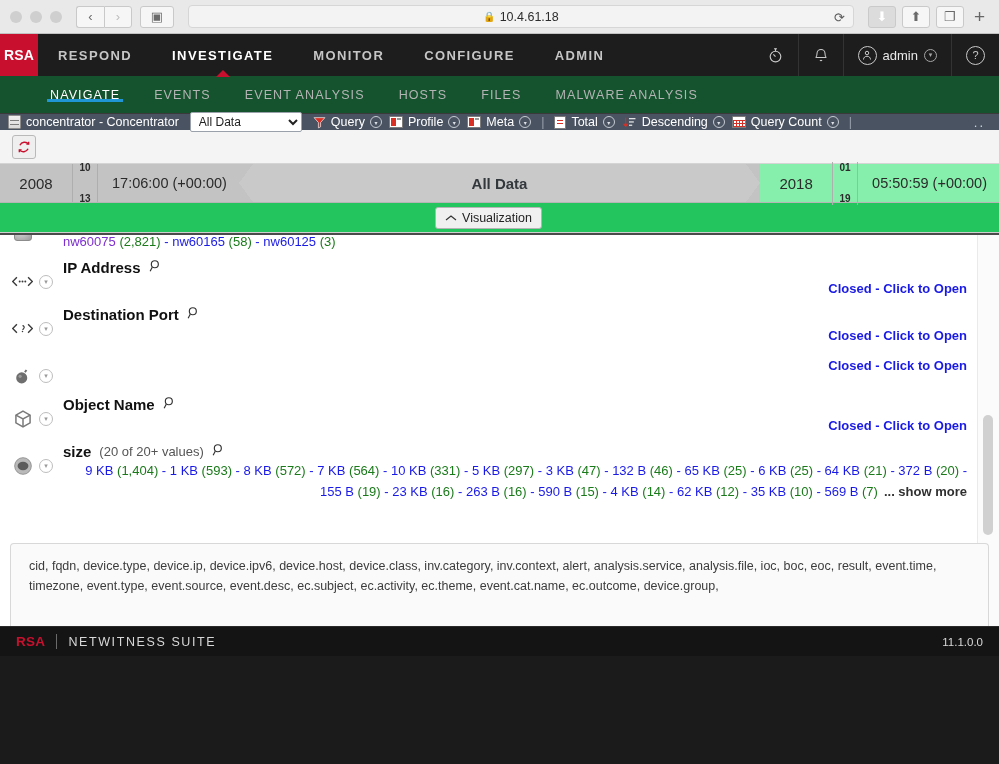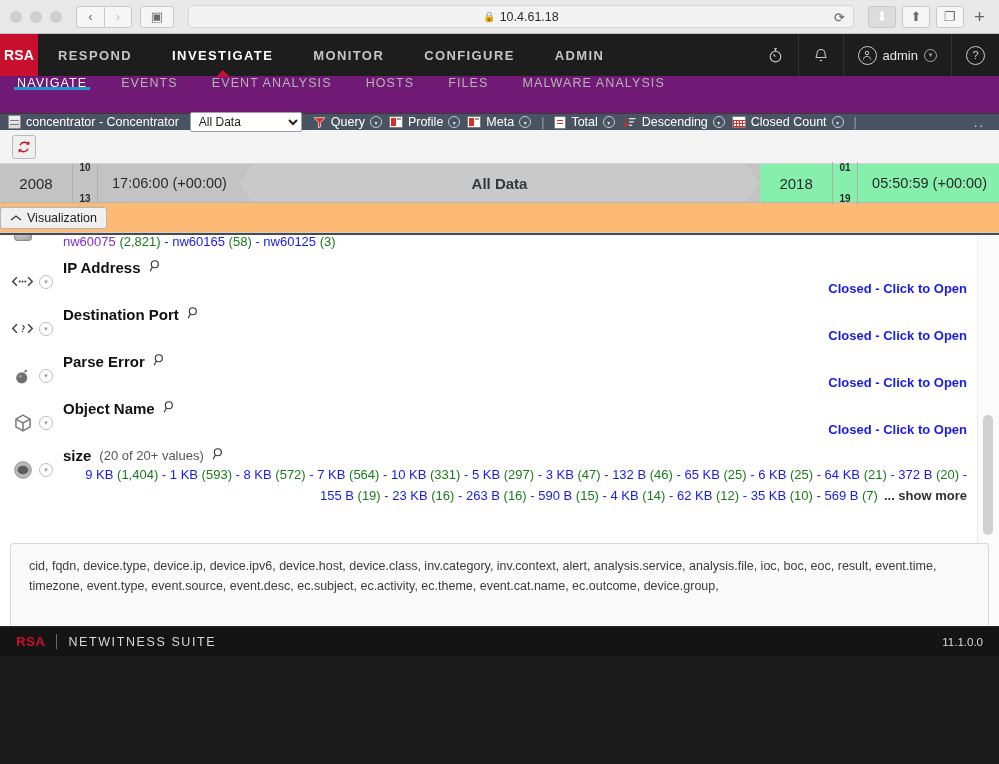--- a/index.html
+++ b/index.html
@@ -105,23 +105,24 @@
   .caret-circ {
     width: 13px; height: 13px; border-radius: 50%;
     border: 1px solid #a5a5a5; color: #a5a5a5;
     display: inline-flex; align-items: center; justify-content: center;
     font-size: 7px;
   }
 
   
   .subnav {
     height: 38px;
-    background: #701a75;
-    display: flex; align-items: flex-start;
+    background: #14532d;
+    display: flex; align-items: center;
     border-bottom: 1px solid #3a3a3a;
+    padding-left: 33px;
   }
   .subnav-item {
     display: flex; align-items: center;
     padding: 0 17px;
     color: #b4b4b4;
     font-size: 12.5px; letter-spacing: 1.1px;
     position: relative;
     cursor: pointer;
   }
   .subnav-item.active { color: #ffffff; }
@@ -262,23 +263,23 @@
   }
   .tl-center {
     flex: 1; display: flex; align-items: center; justify-content: center;
     font-weight: bold; font-size: 15px; color: #33383d;
   }
   .tl-right .tl-md { border-left: 1px solid #aeaeae; border-right: 1px solid #aeaeae; }
 
   
   .viz-strip {
     height: 30px;
-    background: #fdba74;
+    background: #22c55e;
     border-bottom: 1px solid #cfcfcf;
-    display: flex; align-items: center; justify-content: flex-start;
+    display: flex; align-items: center; justify-content: center;
     padding-right: 22px;
   }
   .viz-btn {
     height: 22px;
     background: #f0f0f0;
     border: 1px solid #b4b4b4;
     border-radius: 3px;
     display: flex; align-items: center; gap: 5px;
     padding: 0 9px;
     font-size: 12.5px; color: #222;
@@ -524,21 +525,21 @@
           <line x1="11" y1="5" x2="23" y2="5"></line>
           <line x1="11" y1="11" x2="20" y2="11"></line>
           <line x1="11" y1="17" x2="17" y2="17"></line>
         </g>
     </svg>
     <span>Descending</span>
     <span class="dd-caret">▾</span>
   </div>
   <div class="tb-item">
     <span class="ic ic-cal"></span>
-    <span>Closed Count</span>
+    <span>Query Count</span>
     <span class="dd-caret">▾</span>
   </div>
   <span class="sep">|</span>
   <span class="tb-overflow">..</span>
 </div>
 
 <div class="refresh-strip">
   <div class="refresh-btn">
     <svg width="14" height="14" viewBox="0 0 24 24" fill="none" stroke="#c8102e" stroke-width="2.4">
       <path d="M20 7a9 9 0 0 0-15 2"></path>
@@ -653,29 +654,20 @@
         <span class="key-icon">
           <svg width="19" height="19" viewBox="0 0 24 24">
             <circle cx="11" cy="15" r="7" fill="#6f6f6f"></circle>
             <path d="M15 8l2-3" stroke="#6f6f6f" stroke-width="2.4" fill="none"></path>
             <circle cx="9" cy="13" r="2" fill="#9c9c9c"></circle>
           </svg>
         </span>
         <span class="key-caret">▾</span>
       </div>
       <div class="key-body">
-        <div class="key-title-row">
-          <span class="key-title">Parse Error</span>
-          <span class="mag">
-            <svg width="14" height="14" viewBox="0 0 24 24" fill="none" stroke="#333" stroke-width="2">
-                <circle cx="10" cy="9" r="6"></circle>
-                <line x1="5.5" y1="14" x2="2" y2="21"></line>
-              </svg>
-          </span>
-        </div>
         <div class="closed-link">Closed - Click to Open</div>
       </div>
     </div>
 
     <div class="meta-row">
       <div class="gutter">
         <span class="key-icon">
           <svg width="20" height="20" viewBox="0 0 24 24" fill="none" stroke="#7a7a7a" stroke-width="1.8">
             <path d="M12 2.5l8.5 4.8v9.4L12 21.5 3.5 16.7V7.3z"></path>
             <path d="M3.5 7.3L12 12l8.5-4.7M12 12v9.5"></path>

